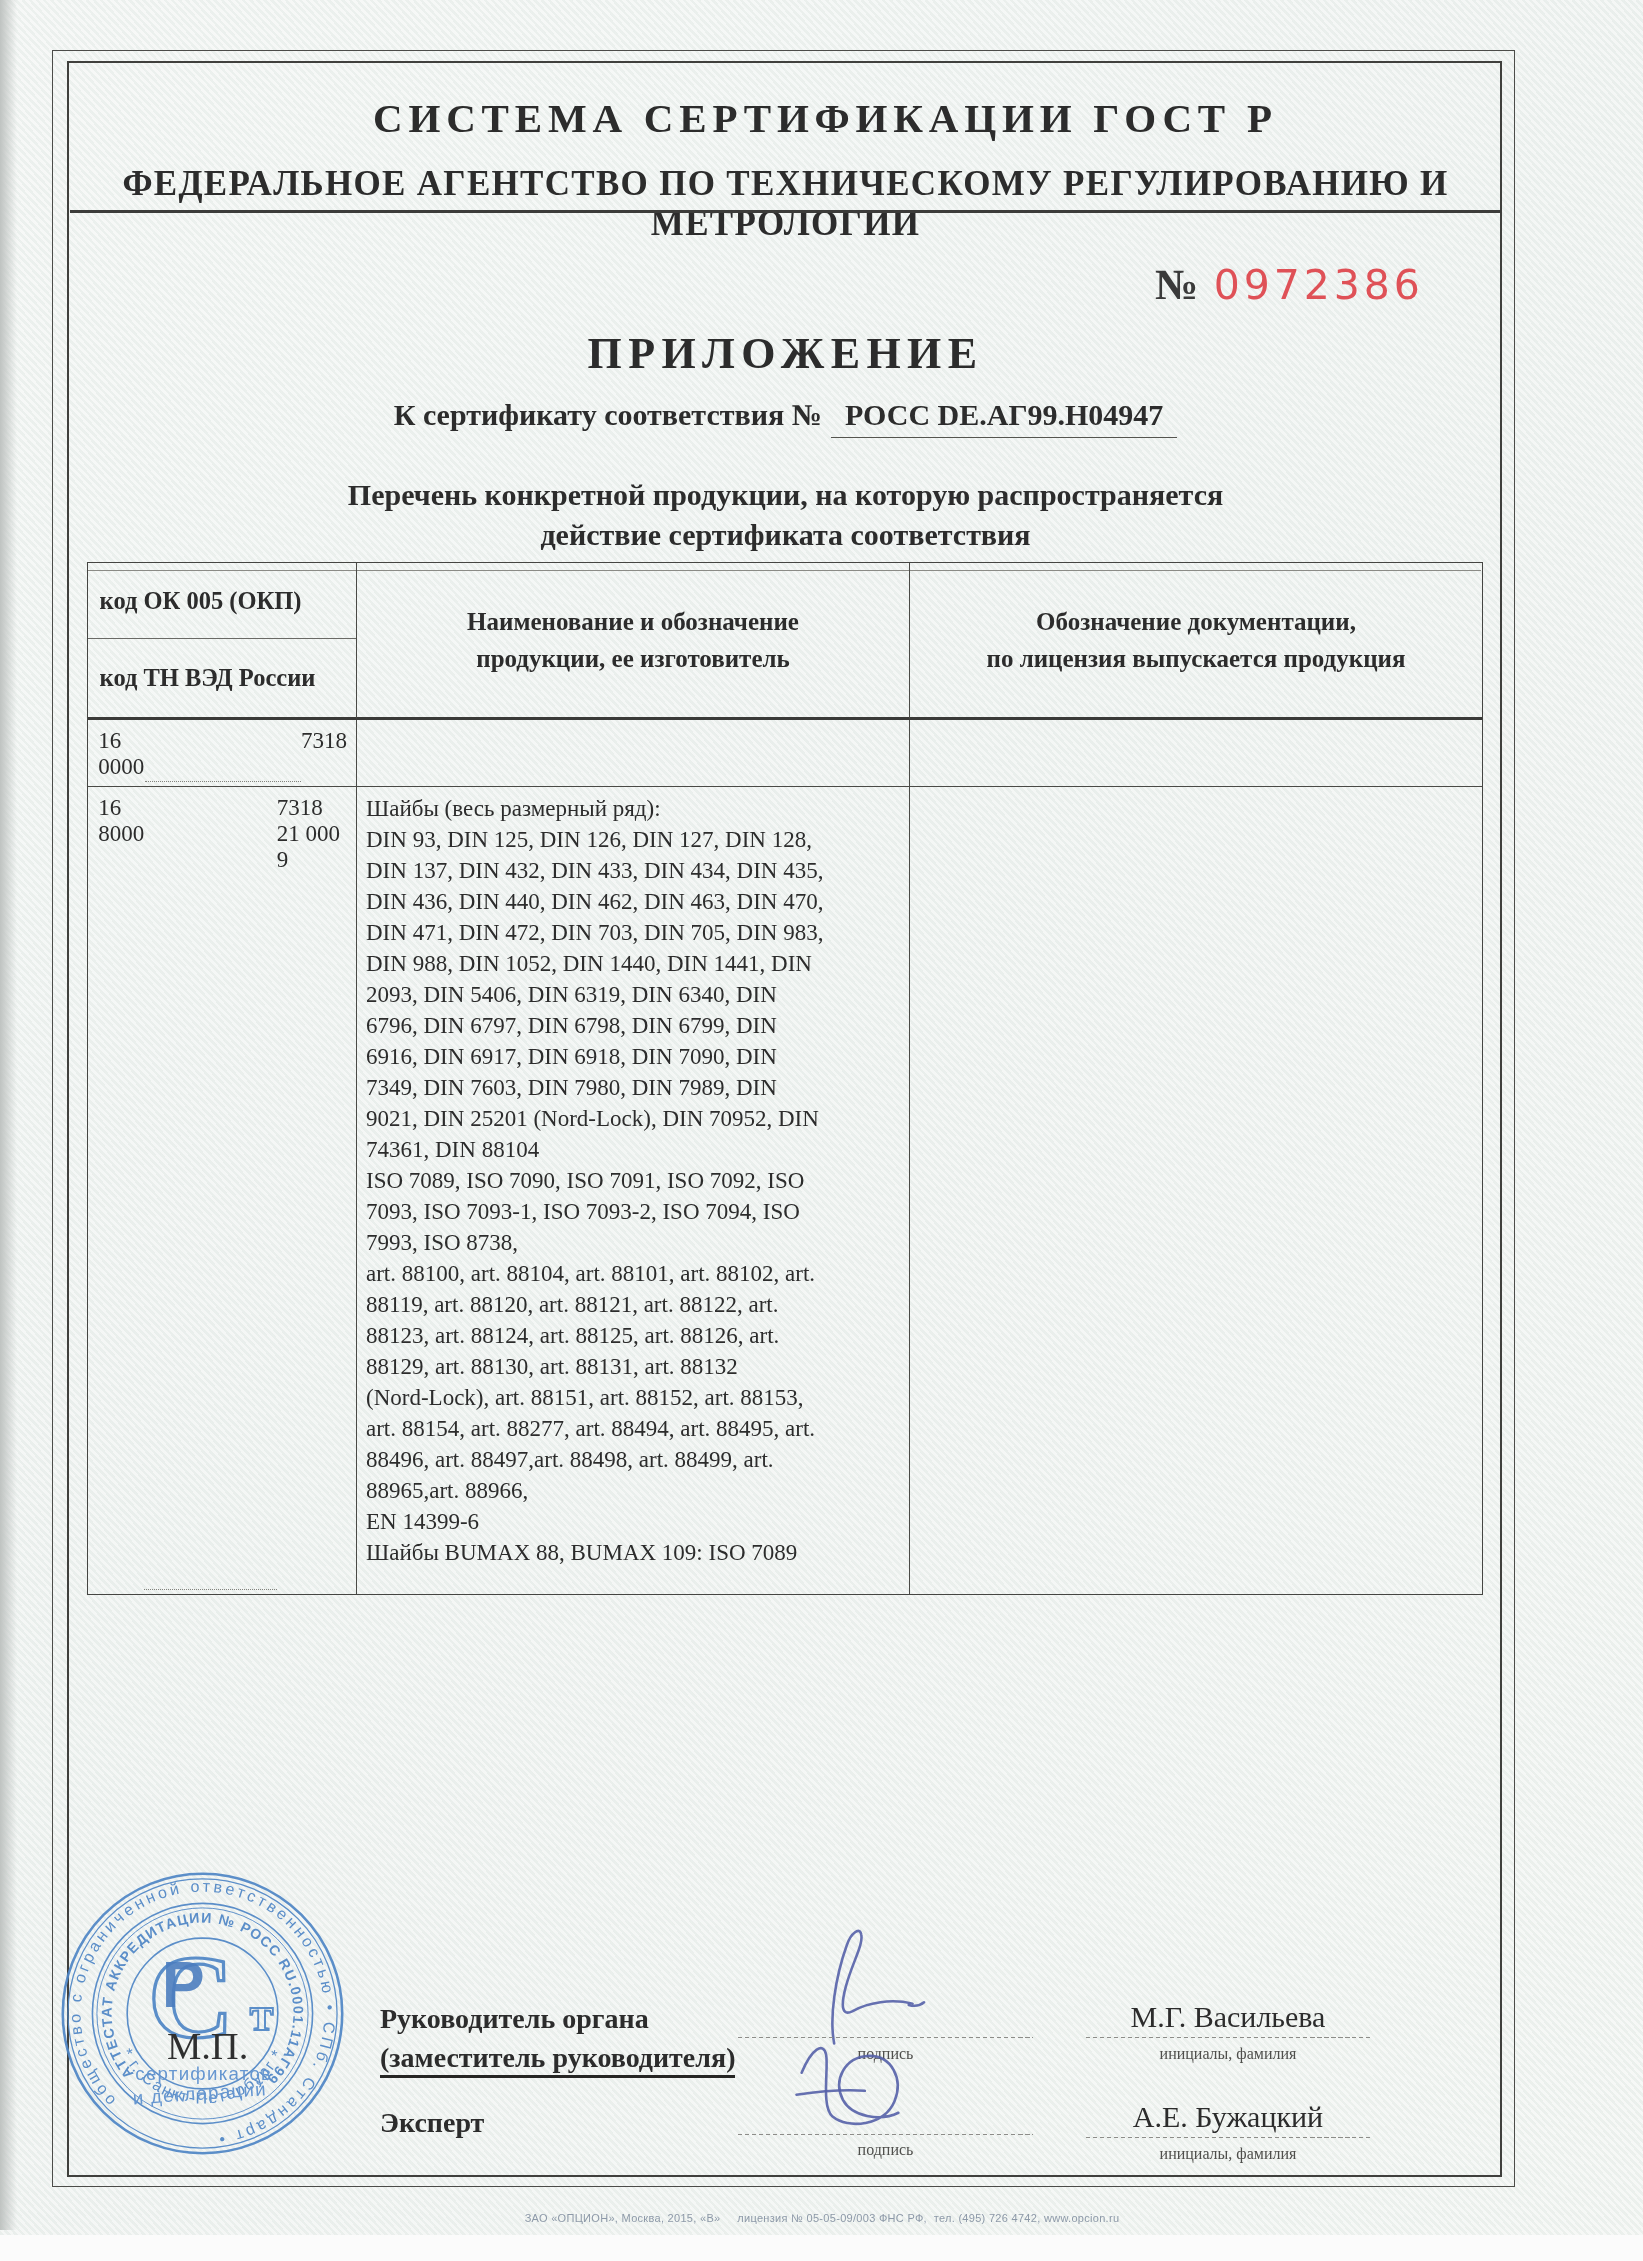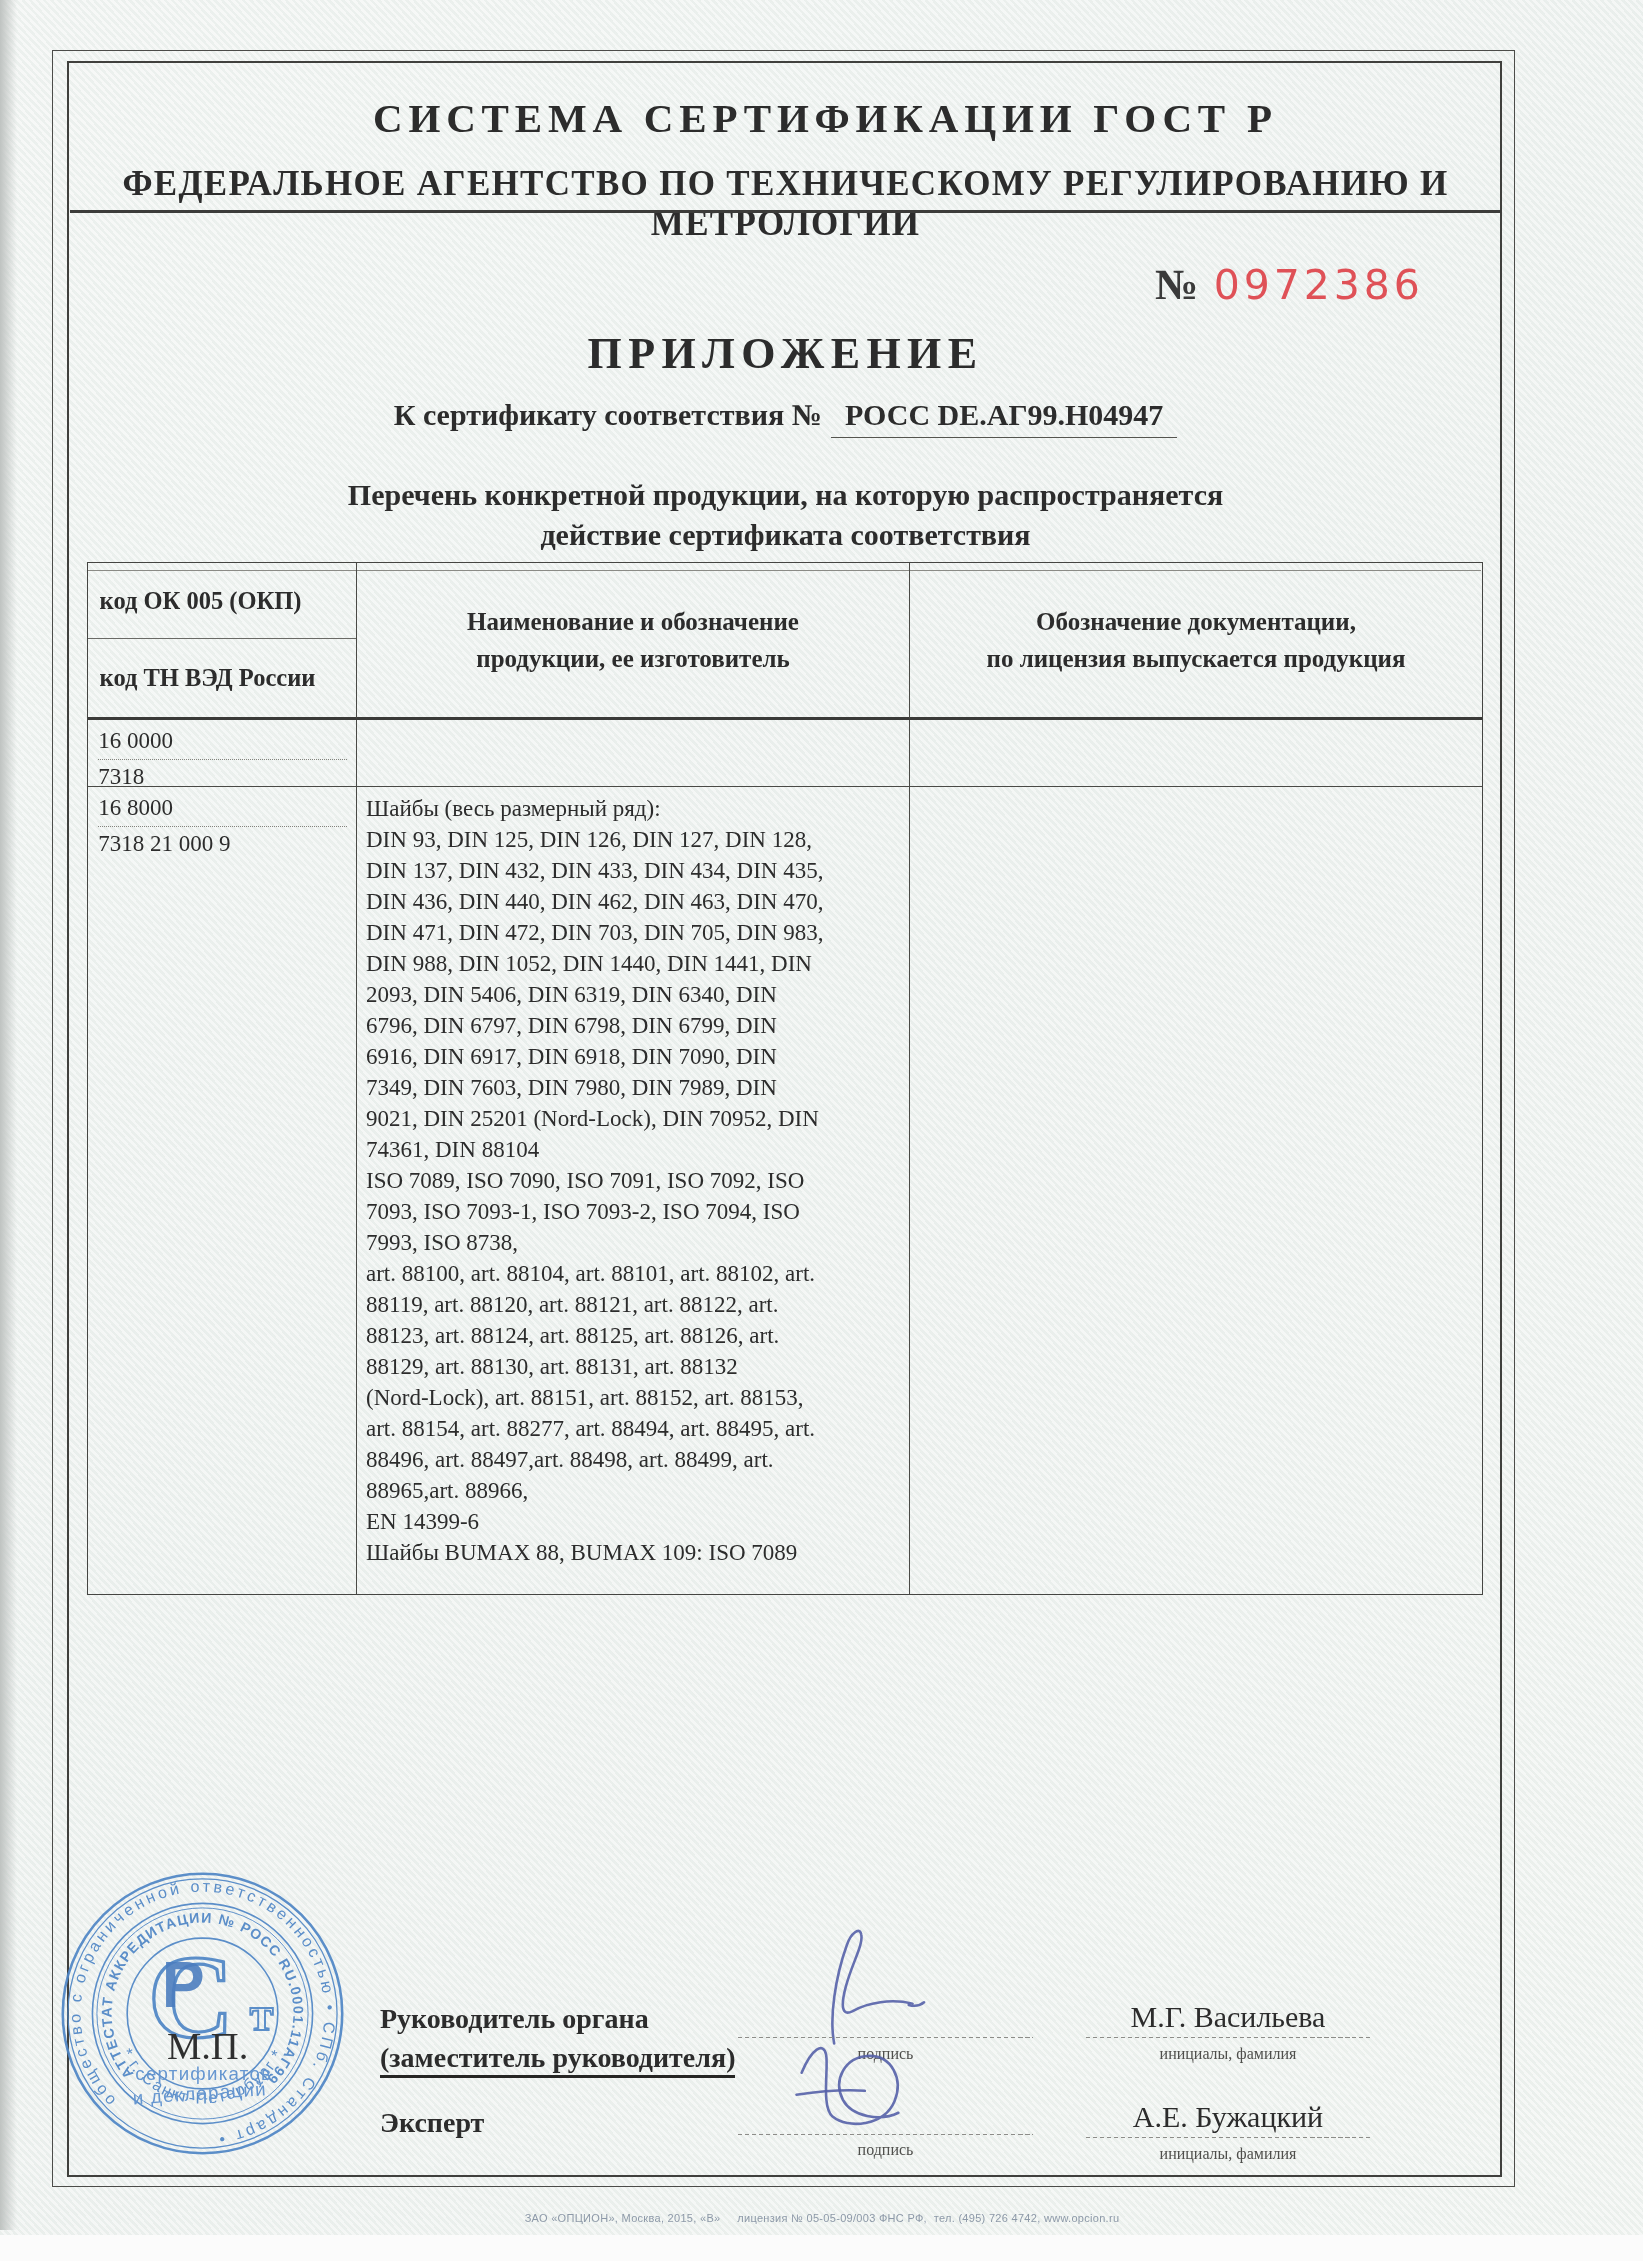--- a/index.html
+++ b/index.html
@@ -36,21 +36,21 @@
   .table-topline{position:absolute;left:87px;top:570px;width:1394px;height:1.3px;background:#8b8b86;}
   .cell{border-right:1.9px solid #4a4a46;border-bottom:1.9px solid #4a4a46;box-sizing:border-box;}
   .cell.last{border-right:none;}
   .cell.hdr{border-bottom:3.9px solid #3a3a38;}
   .cell.bot{border-bottom:none;}
   .c1h{display:grid;grid-template-rows:75px auto;}
   .c1h .half{display:flex;align-items:center;padding-left:11.6px;font-size:24.5px;font-weight:bold;}
   .c1h .half.second{border-top:1.9px solid #6a6a66;}
   .chead{display:flex;align-items:center;justify-content:center;text-align:center;
     font-size:25px;font-weight:bold;line-height:37px;white-space:pre-line;}
-  .codecell{padding:7.7px 9px 0 10.3px;font-size:23px;display:flex;flex-direction:column;}
+  .codecell{padding:7.7px 9px 0 10.3px;font-size:23px;display:flex;flex-direction:row;}
   .codecell .dots{border-bottom:1.9px dotted #84847e;margin:5.2px 0 3.9px 0;width:100%;}
   .prodcell{padding:6.4px 6.4px 0 9px;font-size:23px;line-height:31px;white-space:pre-line;}
   
   .stamp{position:absolute;left:57px;top:1868px;width:291px;height:291px;opacity:.92;}
   .ring-text{fill:#4f86c6;font-family:"Liberation Sans",sans-serif;}
   .ring-outer{font-size:25px;letter-spacing:5px;}
   .ring-inner{font-size:22px;letter-spacing:2px;font-weight:bold;}
   .ring-city{font-size:25px;letter-spacing:3px;}
   .logo-c{font-size:185px;font-weight:bold;stroke:#4f86c6;stroke-width:5;fill:none;font-family:"Liberation Serif",serif;}
   .logo-r{font-size:100px;font-weight:bold;fill:#3f74bb;font-family:"Liberation Sans",sans-serif;opacity:.9;}

